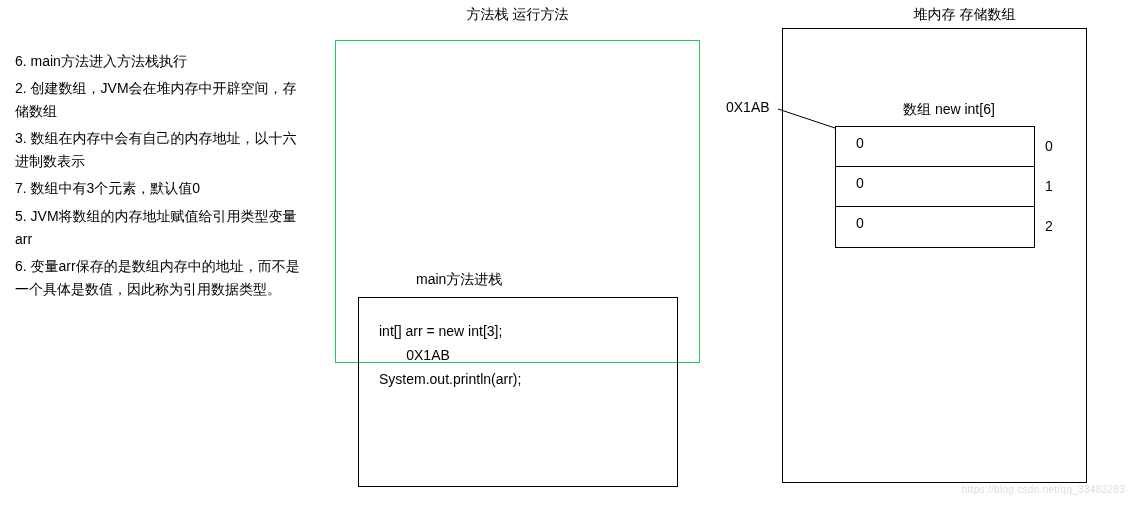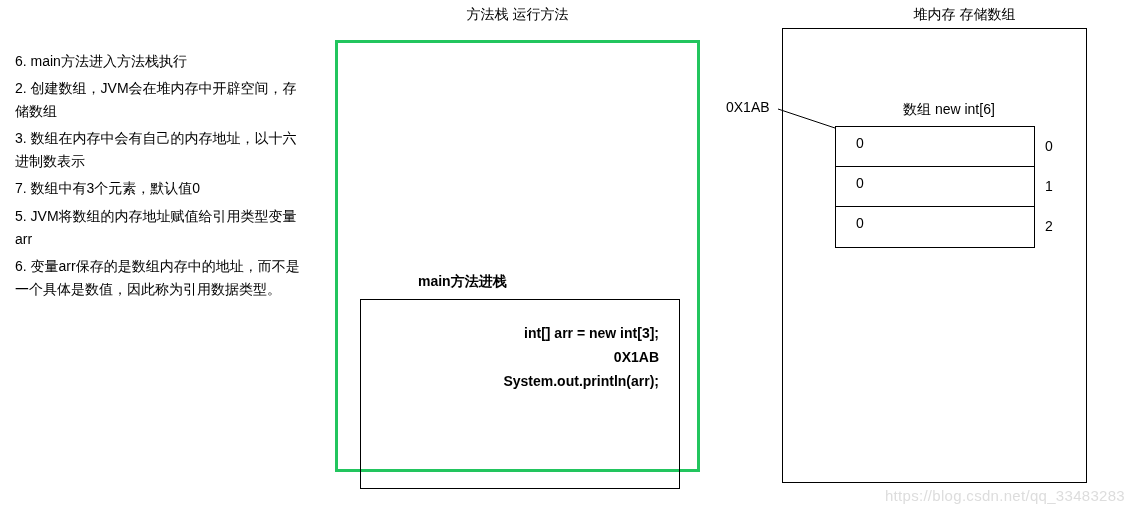--- a/index.html
+++ b/index.html
@@ -33,41 +33,39 @@
       position: absolute;
       left: 335px;
       top: 6px;
       width: 365px;
     }
     .stack-label {
       text-align: center;
       margin-bottom: 16px;
     }
     .stack-box {
-      border: 3px solid #22c55e;
+      border: 1px solid #22c55e;
       width: 365px;
-      height: 432px;
+      height: 323px;
       position: relative;
-      font-weight: bold;
     }
     .main-label {
       position: absolute;
       top: 230px;
       left: 80px;
     }
     .main-frame {
       position: absolute;
       top: 256px;
       left: 22px;
       width: 320px;
       height: 190px;
       border: 1px solid #000;
       padding: 22px 20px;
       line-height: 1.7;
-      text-align: right;
     }
     .code-line {
       white-space: pre;
     }
     .heap-section {
       position: absolute;
       left: 782px;
       top: 6px;
       width: 305px;
     }
@@ -123,23 +121,23 @@
     .connector {
       position: absolute;
       top: 78px;
       left: -5px;
       width: 58px;
       height: 22px;
       pointer-events: none;
     }
     .watermark {
       position: absolute;
-      bottom: 7px;
+      bottom: 16px;
       right: 12px;
-      font-size: 15px;
+      font-size: 10px;
       color: #ddd;
       letter-spacing: 0.3px;
     }
   </style>
 </head>
 <body>
 
 <div class="left-panel">
   <div class="step">6. main方法进入方法栈执行</div>
   <div class="step">2. 创建数组，JVM会在堆内存中开辟空间，存储数组</div>

